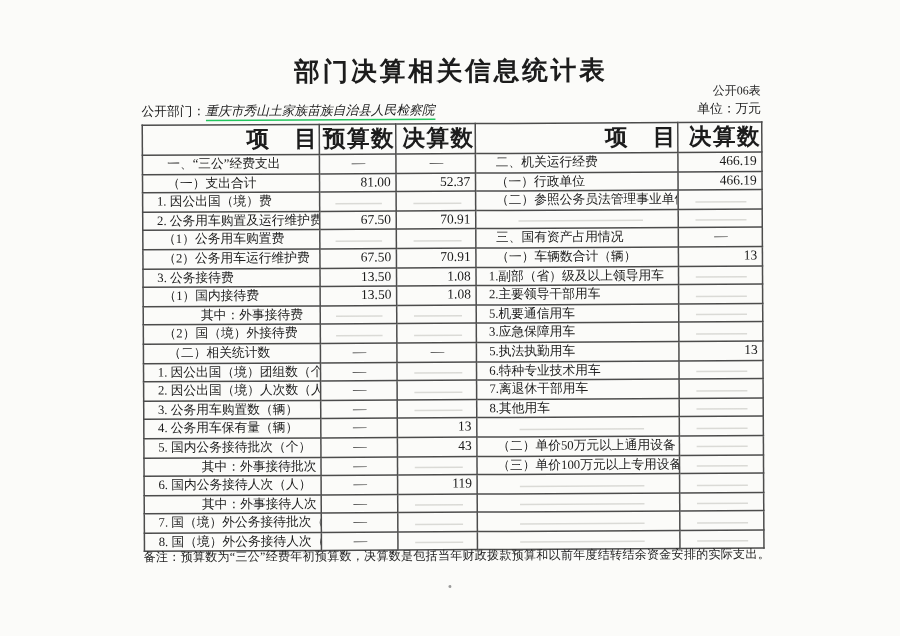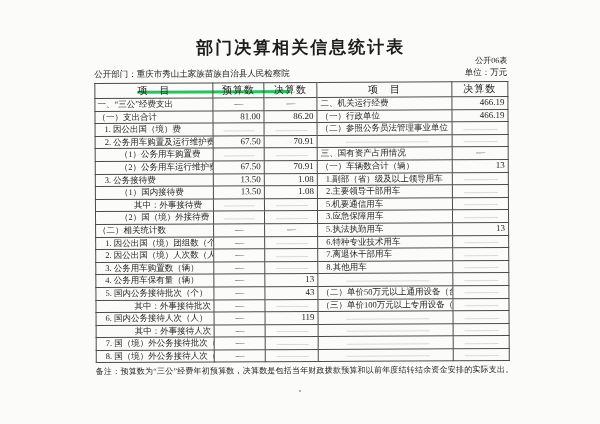--- a/index.html
+++ b/index.html
@@ -9,40 +9,40 @@
     font-family:"Liberation Serif","DejaVu Serif",serif;
   }
   .sheet{position:absolute;left:0;top:0;width:600px;height:424px;transform:rotate(-0.3deg);transform-origin:50% 50%;}
   .doc-title{
     position:absolute;left:95px;top:36px;width:413px;text-align:center;
     font-family:"Liberation Sans","DejaVu Sans",sans-serif;
     font-size:17px;font-weight:bold;letter-spacing:2px;
   }
   .form-no{position:absolute;left:95px;top:56px;width:413px;text-align:right;font-size:8px;}
   .meta-line{position:absolute;left:95px;top:68px;width:413px;font-size:8.5px;display:flex;justify-content:space-between;align-items:flex-end;}
-  .dept-name{border-bottom:3px solid #22c55e;padding-bottom:12px;}
+  .dept-name{border-bottom:1px solid #22c55e;padding-bottom:1px;font-style:italic;}
   table.stat{
     position:absolute;left:95px;top:82px;width:413px;
     border-collapse:collapse;table-layout:fixed;
     border:1.5px solid #2e2e2e;
   }
   .stat th,.stat td{border:1px solid #4c4c4c;overflow:hidden;white-space:nowrap;}
   .stat thead th{
-    height:14px;font-size:10px;font-weight:normal;text-align:center;
+    height:14px;font-size:15px;font-weight:bold;text-align:right;
     letter-spacing:1px;padding:0;
   }
   .stat tbody td{height:11.6px;line-height:11.6px;padding-top:0;padding-bottom:0;}
   .item{text-align:left;font-size:8.5px;}
   .num{text-align:right;padding-right:3px;font-size:9px;font-family:"Liberation Serif","DejaVu Serif",serif;}
   .num.dash{text-align:center;padding-right:0;color:#2a2a2a;}
-  .ind0{padding-left:2px;margin-top:28px;}
+  .ind0{padding-left:16px;margin-top:28px;}
   .ind1{padding-left:9px;}
-  .ind2{padding-left:24px;}
+  .ind2{padding-left:13px;}
   .ind3{padding-left:38px;}
-  .rind0{padding-left:3px;}
+  .rind0{padding-left:13px;}
   .rind1{padding-left:8px;}
   .empty{
     background-image:linear-gradient(#dadad6,#dadad6);
     background-size:62% 1px;background-position:55% 62%;background-repeat:no-repeat;
   }
   .note{position:absolute;left:95px;top:365px;width:480px;font-size:8px;letter-spacing:0.2px;}
   .speck{position:absolute;left:298px;top:390px;width:2px;height:2px;background:#9a9a9a;border-radius:50%;}
 </style>
 </head>
 <body>
@@ -79,21 +79,21 @@
         <tr>
           <td class="item ind0">一、“三公”经费支出</td>
           <td class="num dash">—</td>
           <td class="num dash">—</td>
           <td class="item rind0">二、机关运行经费</td>
           <td class="num">466.19</td>
         </tr>
         <tr>
           <td class="item ind0">（一）支出合计</td>
           <td class="num">81.00</td>
-          <td class="num">86.20</td>
+          <td class="num">52.37</td>
           <td class="item rind0">（一）行政单位</td>
           <td class="num">466.19</td>
         </tr>
         <tr>
           <td class="item ind1">1. 因公出国（境）费</td>
           <td class="num empty"></td>
           <td class="num empty"></td>
           <td class="item rind0">（二）参照公务员法管理事业单位</td>
           <td class="num empty"></td>
         </tr>

